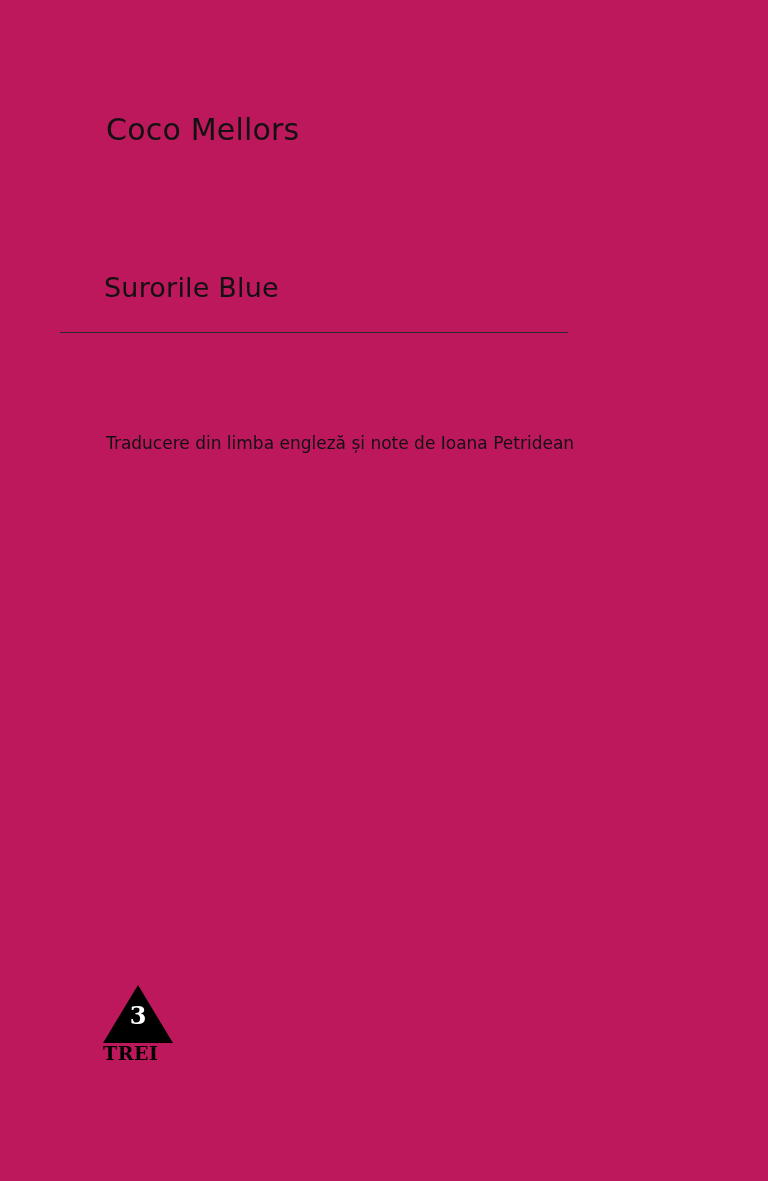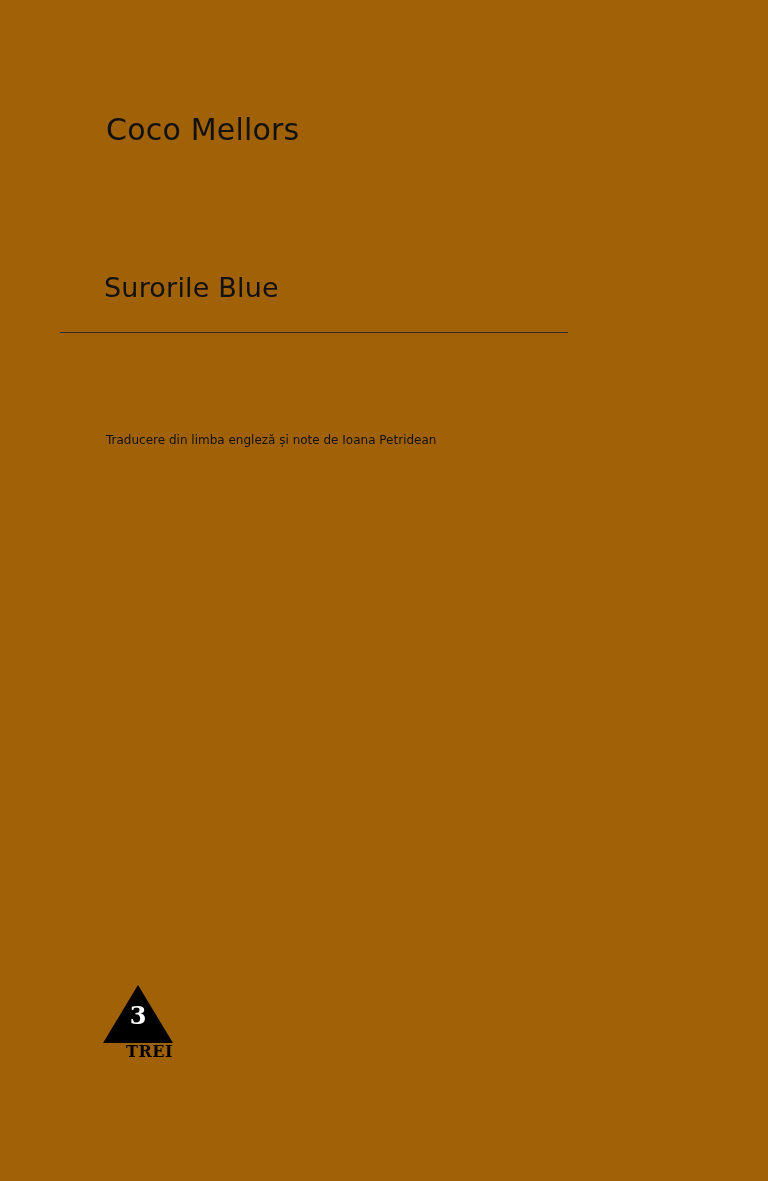--- a/index.html
+++ b/index.html
@@ -13,21 +13,21 @@
     position: relative;
     font-family: "DejaVu Sans", sans-serif;
     color: #1a1a1a;
     overflow: hidden;
   }
   .page {
     position: absolute;
     top: 0; left: 0;
     width: 768px;
     height: 1181px;
-    background: #a16207;
+    background: #be185d;
   }
   .author {
     position: absolute;
     left: 106px;
     top: 112px;
     font-size: 30px;
     font-weight: 400;
     letter-spacing: 0.2px;
     color: #111111;
     white-space: nowrap;
@@ -47,21 +47,21 @@
     left: 60px;
     top: 332px;
     width: 508px;
     height: 1px;
     background: #2b2b2b;
   }
   .translator {
     position: absolute;
     left: 106px;
     top: 433px;
-    font-size: 12px;
+    font-size: 17px;
     font-weight: 400;
     color: #111111;
     white-space: nowrap;
   }
   .logo {
     position: absolute;
     left: 103px;
     top: 985px;
     width: 70px;
     height: 80px;
@@ -91,23 +91,23 @@
     font-size: 24px;
     font-weight: 700;
     color: #ffffff;
     line-height: 1;
   }
   .logo-word {
     position: absolute;
     left: 0;
     top: 58px;
     width: 70px;
-    text-align: right;
+    text-align: left;
     font-family: "DejaVu Serif", serif;
-    font-size: 16px;
+    font-size: 19px;
     font-weight: 700;
     letter-spacing: 0.5px;
     color: #000000;
     line-height: 1.1;
   }
 </style>
 </head>
 <body>
 
 <div class="page">

